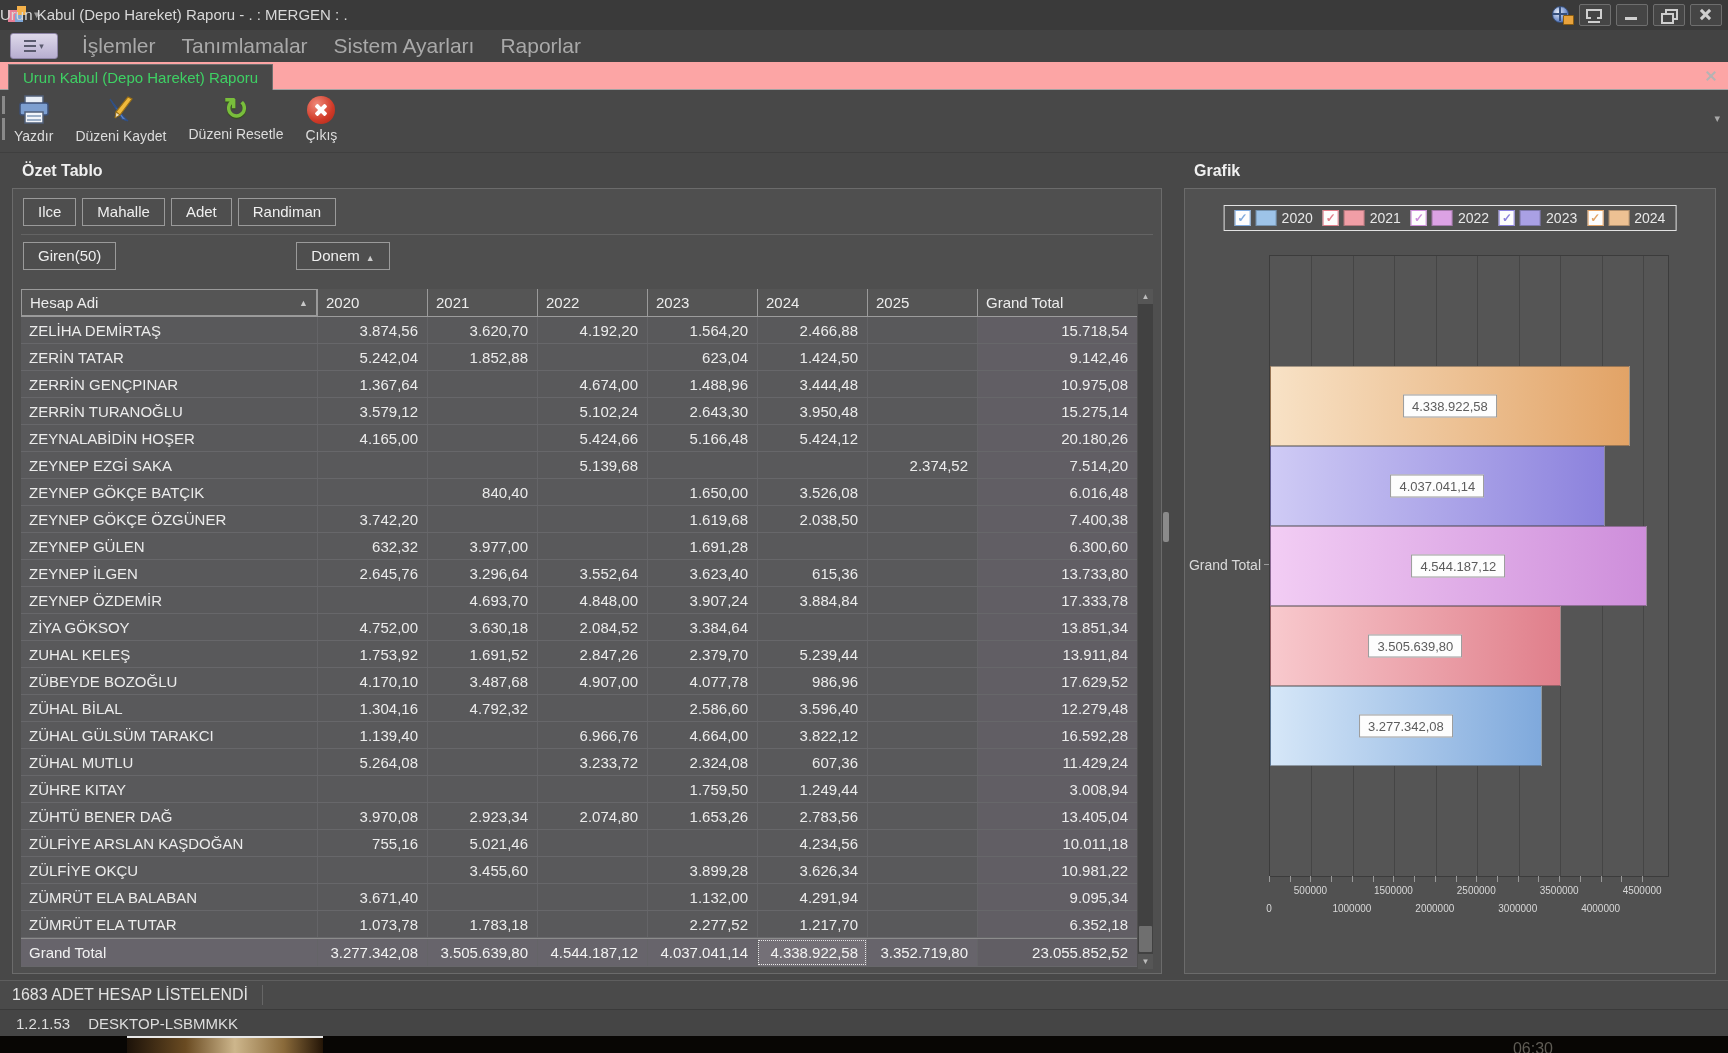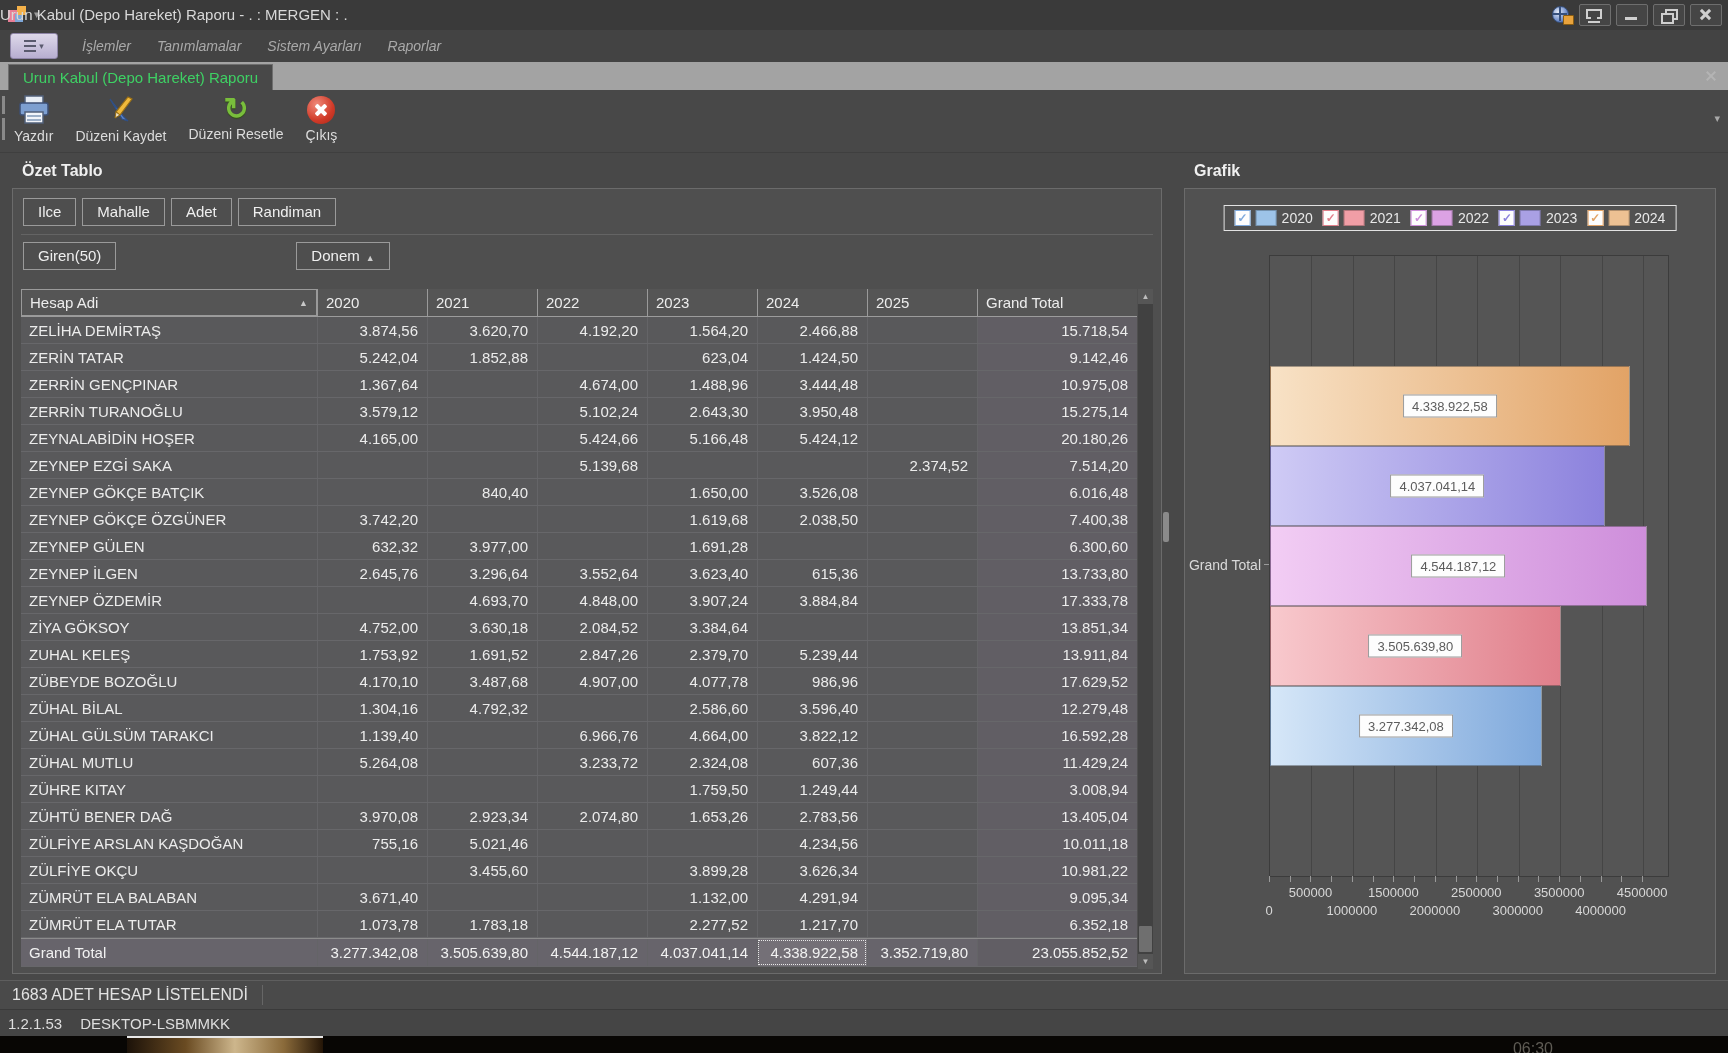--- a/index.html
+++ b/index.html
@@ -33,24 +33,24 @@
   .g-fs:before{content:"";position:absolute;left:-2px;top:-2px;width:3px;height:10px;border:2px solid #cfcfcf;border-right:none;margin:0;height:6px;}
   .g-fs:after{content:"";position:absolute;right:-2px;top:-2px;width:3px;height:6px;border:2px solid #cfcfcf;border-left:none;}
   
   .menubar{position:absolute;top:30px;left:0;right:0;height:32px;background:#434343;display:flex;align-items:center;}
   .appbtn{width:46px;height:24px;margin-left:10px;border-radius:3px;
      background:linear-gradient(#ded9ea,#b7aed0);border:1px solid #8f86a8;
      display:flex;align-items:center;justify-content:center;gap:3px;}
   .appbtn .lines{width:12px;height:12px;background:
      linear-gradient(#5a5a6e 0 2px,transparent 2px 5px,#5a5a6e 5px 7px,transparent 7px 10px,#5a5a6e 10px 12px);}
   .appbtn .car{font-size:9px;color:#5a5a6e;}
-  .menu-item{margin-left:26px;font-size:14px;color:#a9a9a9;font-style:italic;}
+  .menu-item{margin-left:26px;font-size:21px;color:#a9a9a9;}
   .menu-item:first-of-type{margin-left:24px;}
   
-  .tabbar{position:absolute;top:62px;left:0;right:0;height:27px;background:#a3a3a3;border-bottom:1px solid #a3a3a3;}
+  .tabbar{position:absolute;top:62px;left:0;right:0;height:27px;background:#fca5a5;border-bottom:1px solid #a3a3a3;}
   .tab-active{position:absolute;left:8px;top:2px;height:25px;padding:0 14px;background:#484848;
      border:1px solid #6e6e6e;border-bottom:none;display:flex;align-items:center;
      font-size:15px;}
   .tab-close{position:absolute;right:10px;top:7px;width:14px;height:14px;}
   .tab-close i{position:absolute;left:1px;top:6px;width:12px;height:2px;background:#b4b4b4;}
   .tab-close i:first-child{transform:rotate(45deg);} .tab-close i:last-child{transform:rotate(-45deg);}
   
   .toolbar{position:absolute;top:90px;left:0;right:0;height:62px;background:#484848;
      display:flex;align-items:flex-start;padding-left:14px;border-bottom:1px solid #3f3f3f;}
   .tool-grip{position:absolute;left:2px;top:6px;width:5px;height:44px;
@@ -114,30 +114,30 @@
   .plot{position:absolute;left:84px;top:66px;width:398px;height:620px;background:#555555;
      border:1px solid #3c3c3c;}
   .gridline{position:absolute;top:0;bottom:0;width:1px;background:#454545;}
   .bar{position:absolute;left:0;height:80px;border:1px solid rgba(60,60,60,.45);box-sizing:border-box;}
   .bar-label{position:absolute;left:50%;top:50%;transform:translate(-50%,-50%);background:#fdfdfd;
      border:1px solid #9a9a9a;color:#5c5c5c;font-size:13px;padding:3px 8px;white-space:nowrap;}
   .cat-label{position:absolute;left:0;top:368px;width:76px;text-align:right;font-size:14px;color:#d9d9d9;}
   .cat-tick{position:absolute;left:79px;top:375px;width:5px;height:1px;background:#9a9a9a;}
   .xticks{position:absolute;left:84px;top:687px;width:398px;height:6px;}
   .xticks i{position:absolute;top:0;width:1px;height:6px;background:#9a9a9a;}
-  .xlabels{position:absolute;left:84px;top:696px;width:398px;height:40px;font-size:13px;color:#d8d8d8;}
+  .xlabels{position:absolute;left:84px;top:696px;width:398px;height:40px;font-size:10px;color:#d8d8d8;}
   .xlabels span{position:absolute;transform:translateX(-50%);}
   .xlabels .row2{top:18px;}
   
   .statusbar{position:absolute;left:0;right:0;bottom:43px;height:28px;background:#4a4a4a;
      border-top:1px solid #5e5e5e;border-bottom:1px solid #3a3a3a;display:flex;align-items:center;}
   .statusbar .txt{font-size:16px;color:#e2e2e2;padding-left:12px;}
   .statusbar .div{width:1px;height:20px;background:#666;margin-left:14px;}
   .versionbar{position:absolute;left:0;right:0;bottom:17px;height:26px;background:#454545;
-     display:flex;align-items:center;gap:18px;padding-left:8px;font-size:15px;color:#dedede;}
+     display:flex;align-items:center;gap:18px;padding-left:16px;font-size:15px;color:#dedede;}
   .taskbar{position:absolute;left:0;right:0;bottom:0;height:17px;background:#080604;}
   .task-thumb{position:absolute;left:127px;top:0;width:196px;height:17px;border-top:2px solid #e8e8e8;
      background:linear-gradient(90deg,#1c1209,#6a4b22 30%,#cdb68c 55%,#8a6a3a 80%,#241507);}
   .task-clock{position:absolute;right:175px;top:4px;font-size:16px;color:#5f5c55;}
 </style>
 </head>
 <body>
 
 <div class="app">
 

